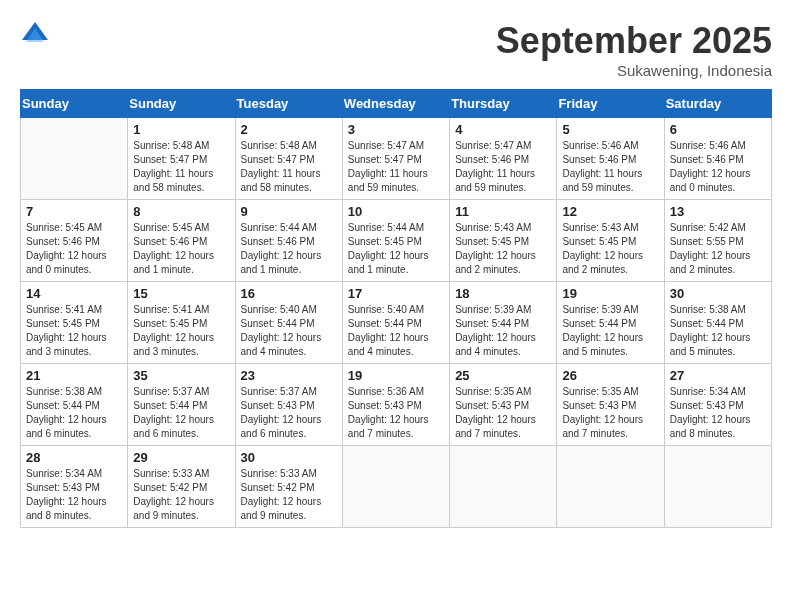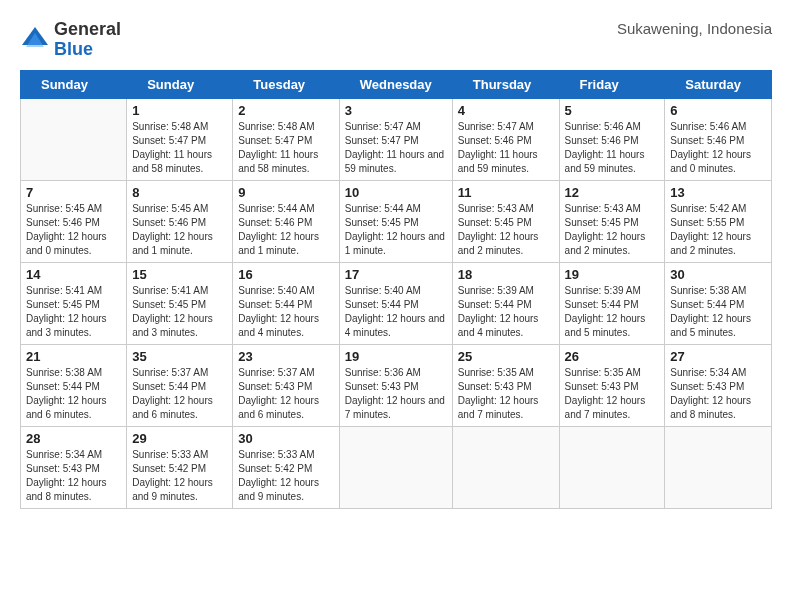--- a/index.html
+++ b/index.html
@@ -53,21 +53,21 @@
       color: #555;
     }
     .calendar {
       width: 100%;
       border-collapse: collapse;
       font-size: 11px;
     }
     .calendar thead th {
       background: #1a6bbf;
       color: #fff;
-      padding: 6px 20px;
+      padding: 6px 1px;
       text-align: left;
       font-size: 13px;
       font-weight: bold;
       border: 1px solid #1a6bbf;
     }
     .calendar tbody td {
       border: 1px solid #ccc;
       vertical-align: top;
       padding: 4px 5px;
       width: calc(100%/7);
@@ -95,26 +95,23 @@
   </style>
 </head>
 <body>
 
 <div class="header">
   <div class="logo">
     <svg class="logo-icon" viewBox="0 0 30 30" xmlns="http://www.w3.org/2000/svg">
       <polygon points="15,2 28,20 2,20" fill="#1a6bbf"></polygon>
       <polygon points="15,8 24,22 6,22" fill="#4da6ff" opacity="0.5"></polygon>
     </svg>
-    <div class="logo-text">
-      <span class="logo-general">General</span>
-      <span class="logo-blue">Blue</span>
-    </div>
   </div>
   <div class="title-block">
+    <div class="month-title">September 2025</div>
     <div class="subtitle">Sukawening, Indonesia</div>
   </div>
 </div>
 
 <table class="calendar">
   <thead>
     <tr>
     <th>Sunday</th>
         <th>Sunday</th>
         <th>Tuesday</th>

